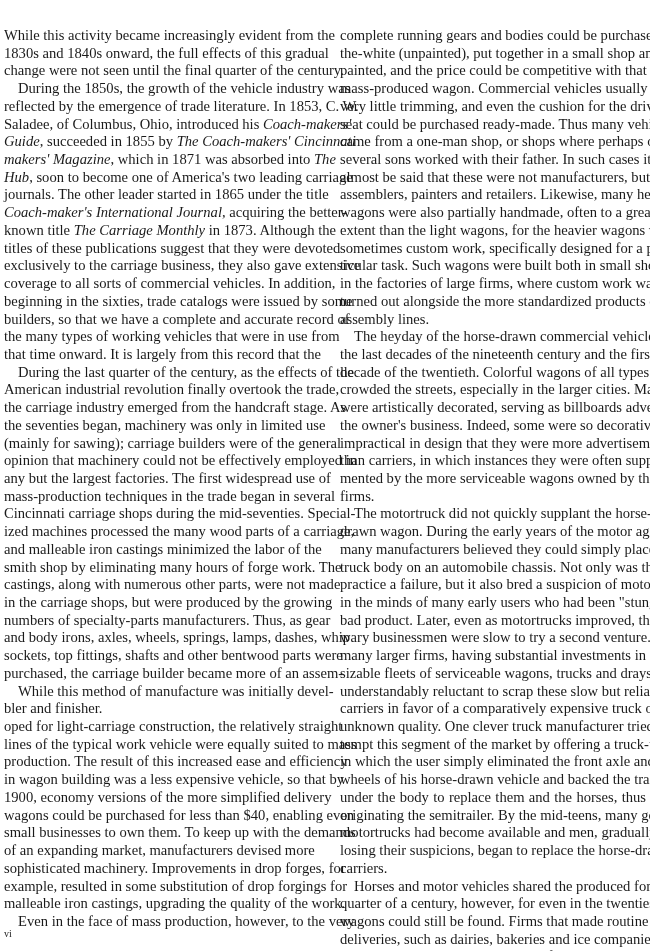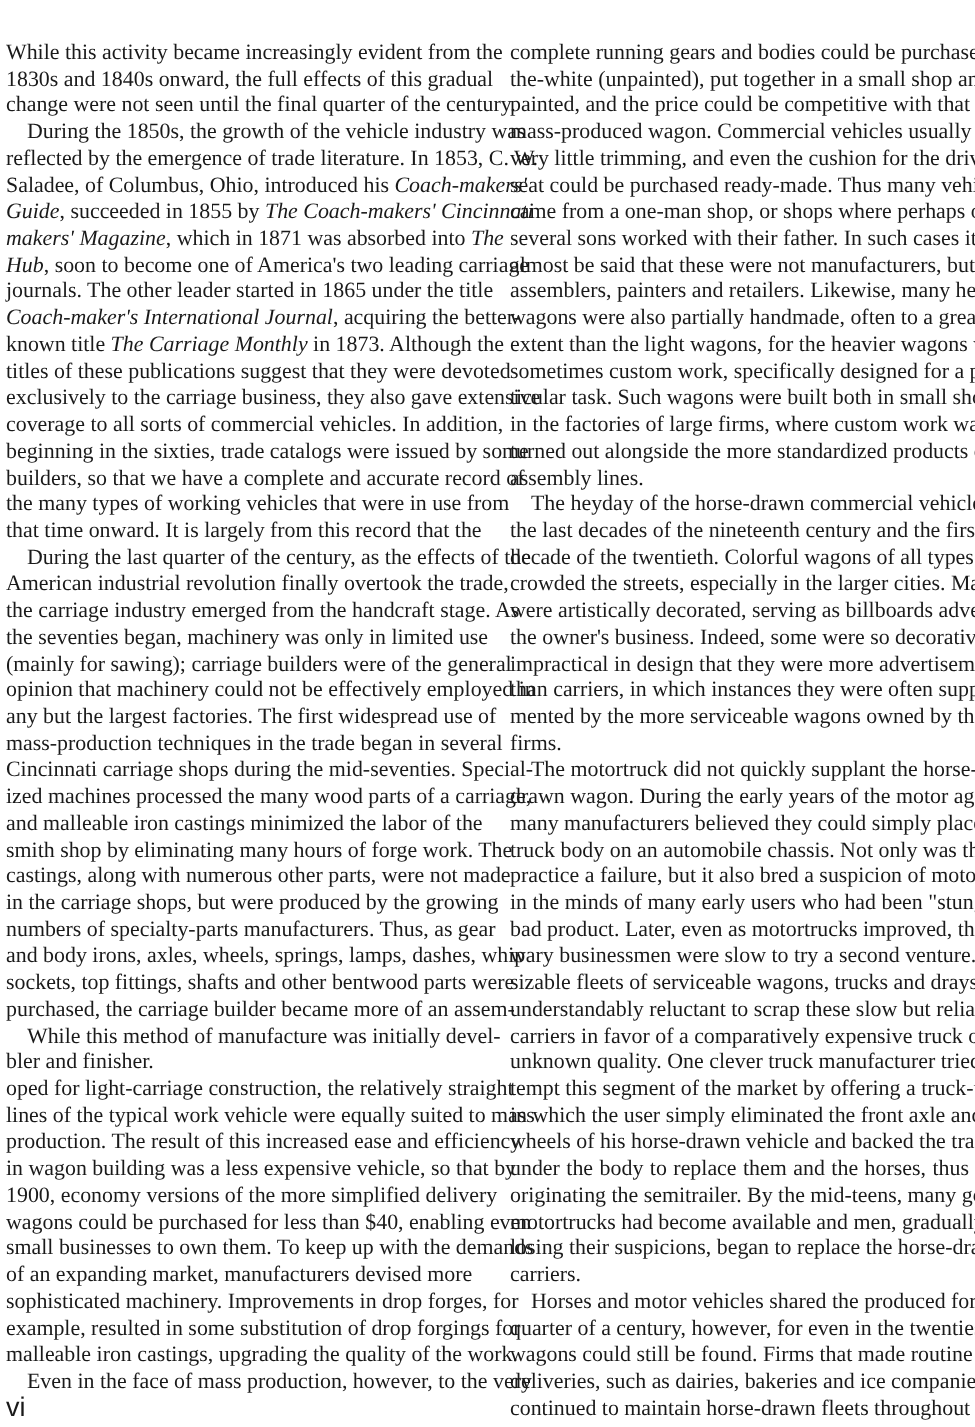--- a/index.html
+++ b/index.html
@@ -5,21 +5,21 @@
     html, body { margin: 0; padding: 0; background: #ffffff; }
     body { width: 650px; height: 951px; position: relative; overflow: hidden; color: #1a1a1a; }
     .page { position: absolute; left: 0; top: 0; width: 650px; height: 715px; }
     .col { position: absolute; top: 27px; font-family: "Liberation Serif", "DejaVu Serif", serif; font-size: 14.6px; line-height: 17.72px; }
     .col-left { left: 4px; width: 309px; }
     .col-right { left: 340px; width: 306px; }
     .line { display: block; height: 17.72px; white-space: nowrap; text-align: justify; text-align-last: justify; overflow: visible; }
     .line.last { text-align-last: left; }
     .line.indent { padding-left: 14px; }
     .line i { font-style: italic; }
-    .folio { position: absolute; left: 4px; top: 928px; font-family: Liberation Sans, sans-serif; font-size: 18px; }
+    .folio { position: absolute; left: 4px; top: 928px; font-family: Liberation Serif, serif; font-size: 10px; }
   </style>
 </head>
 <body>
 
 <div class="page">
   <div class="col col-left">
       <span class="line">While this activity became increasingly evident from the</span>
       <span class="line">1830s and 1840s onward, the full effects of this gradual</span>
       <span class="line last">change were not seen until the final quarter of the century.</span>
       <span class="line indent">During the 1850s, the growth of the vehicle industry was</span>
@@ -100,20 +100,21 @@
       <span class="line">mented by the more serviceable wagons owned by the same</span>
       <span class="line last">firms.</span>
       <span class="line indent">The motortruck did not quickly supplant the horse-</span>
       <span class="line">drawn wagon. During the early years of the motor age, too</span>
       <span class="line">many manufacturers believed they could simply place a</span>
       <span class="line">truck body on an automobile chassis. Not only was this</span>
       <span class="line">practice a failure, but it also bred a suspicion of motortrucks</span>
       <span class="line">in the minds of many early users who had been "stung" by a</span>
       <span class="line">bad product. Later, even as motortrucks improved, these</span>
       <span class="line">wary businessmen were slow to try a second venture. Also,</span>
+      <span class="line">many larger firms, having substantial investments in</span>
       <span class="line">sizable fleets of serviceable wagons, trucks and drays, were</span>
       <span class="line">understandably reluctant to scrap these slow but reliable</span>
       <span class="line">carriers in favor of a comparatively expensive truck of</span>
       <span class="line">unknown quality. One clever truck manufacturer tried to</span>
       <span class="line">tempt this segment of the market by offering a truck-tractor</span>
       <span class="line">in which the user simply eliminated the front axle and</span>
       <span class="line">wheels of his horse-drawn vehicle and backed the tractor</span>
       <span class="line">under the body to replace them and the horses, thus</span>
       <span class="line">originating the semitrailer. By the mid-teens, many good</span>
       <span class="line">motortrucks had become available and men, gradually</span>

